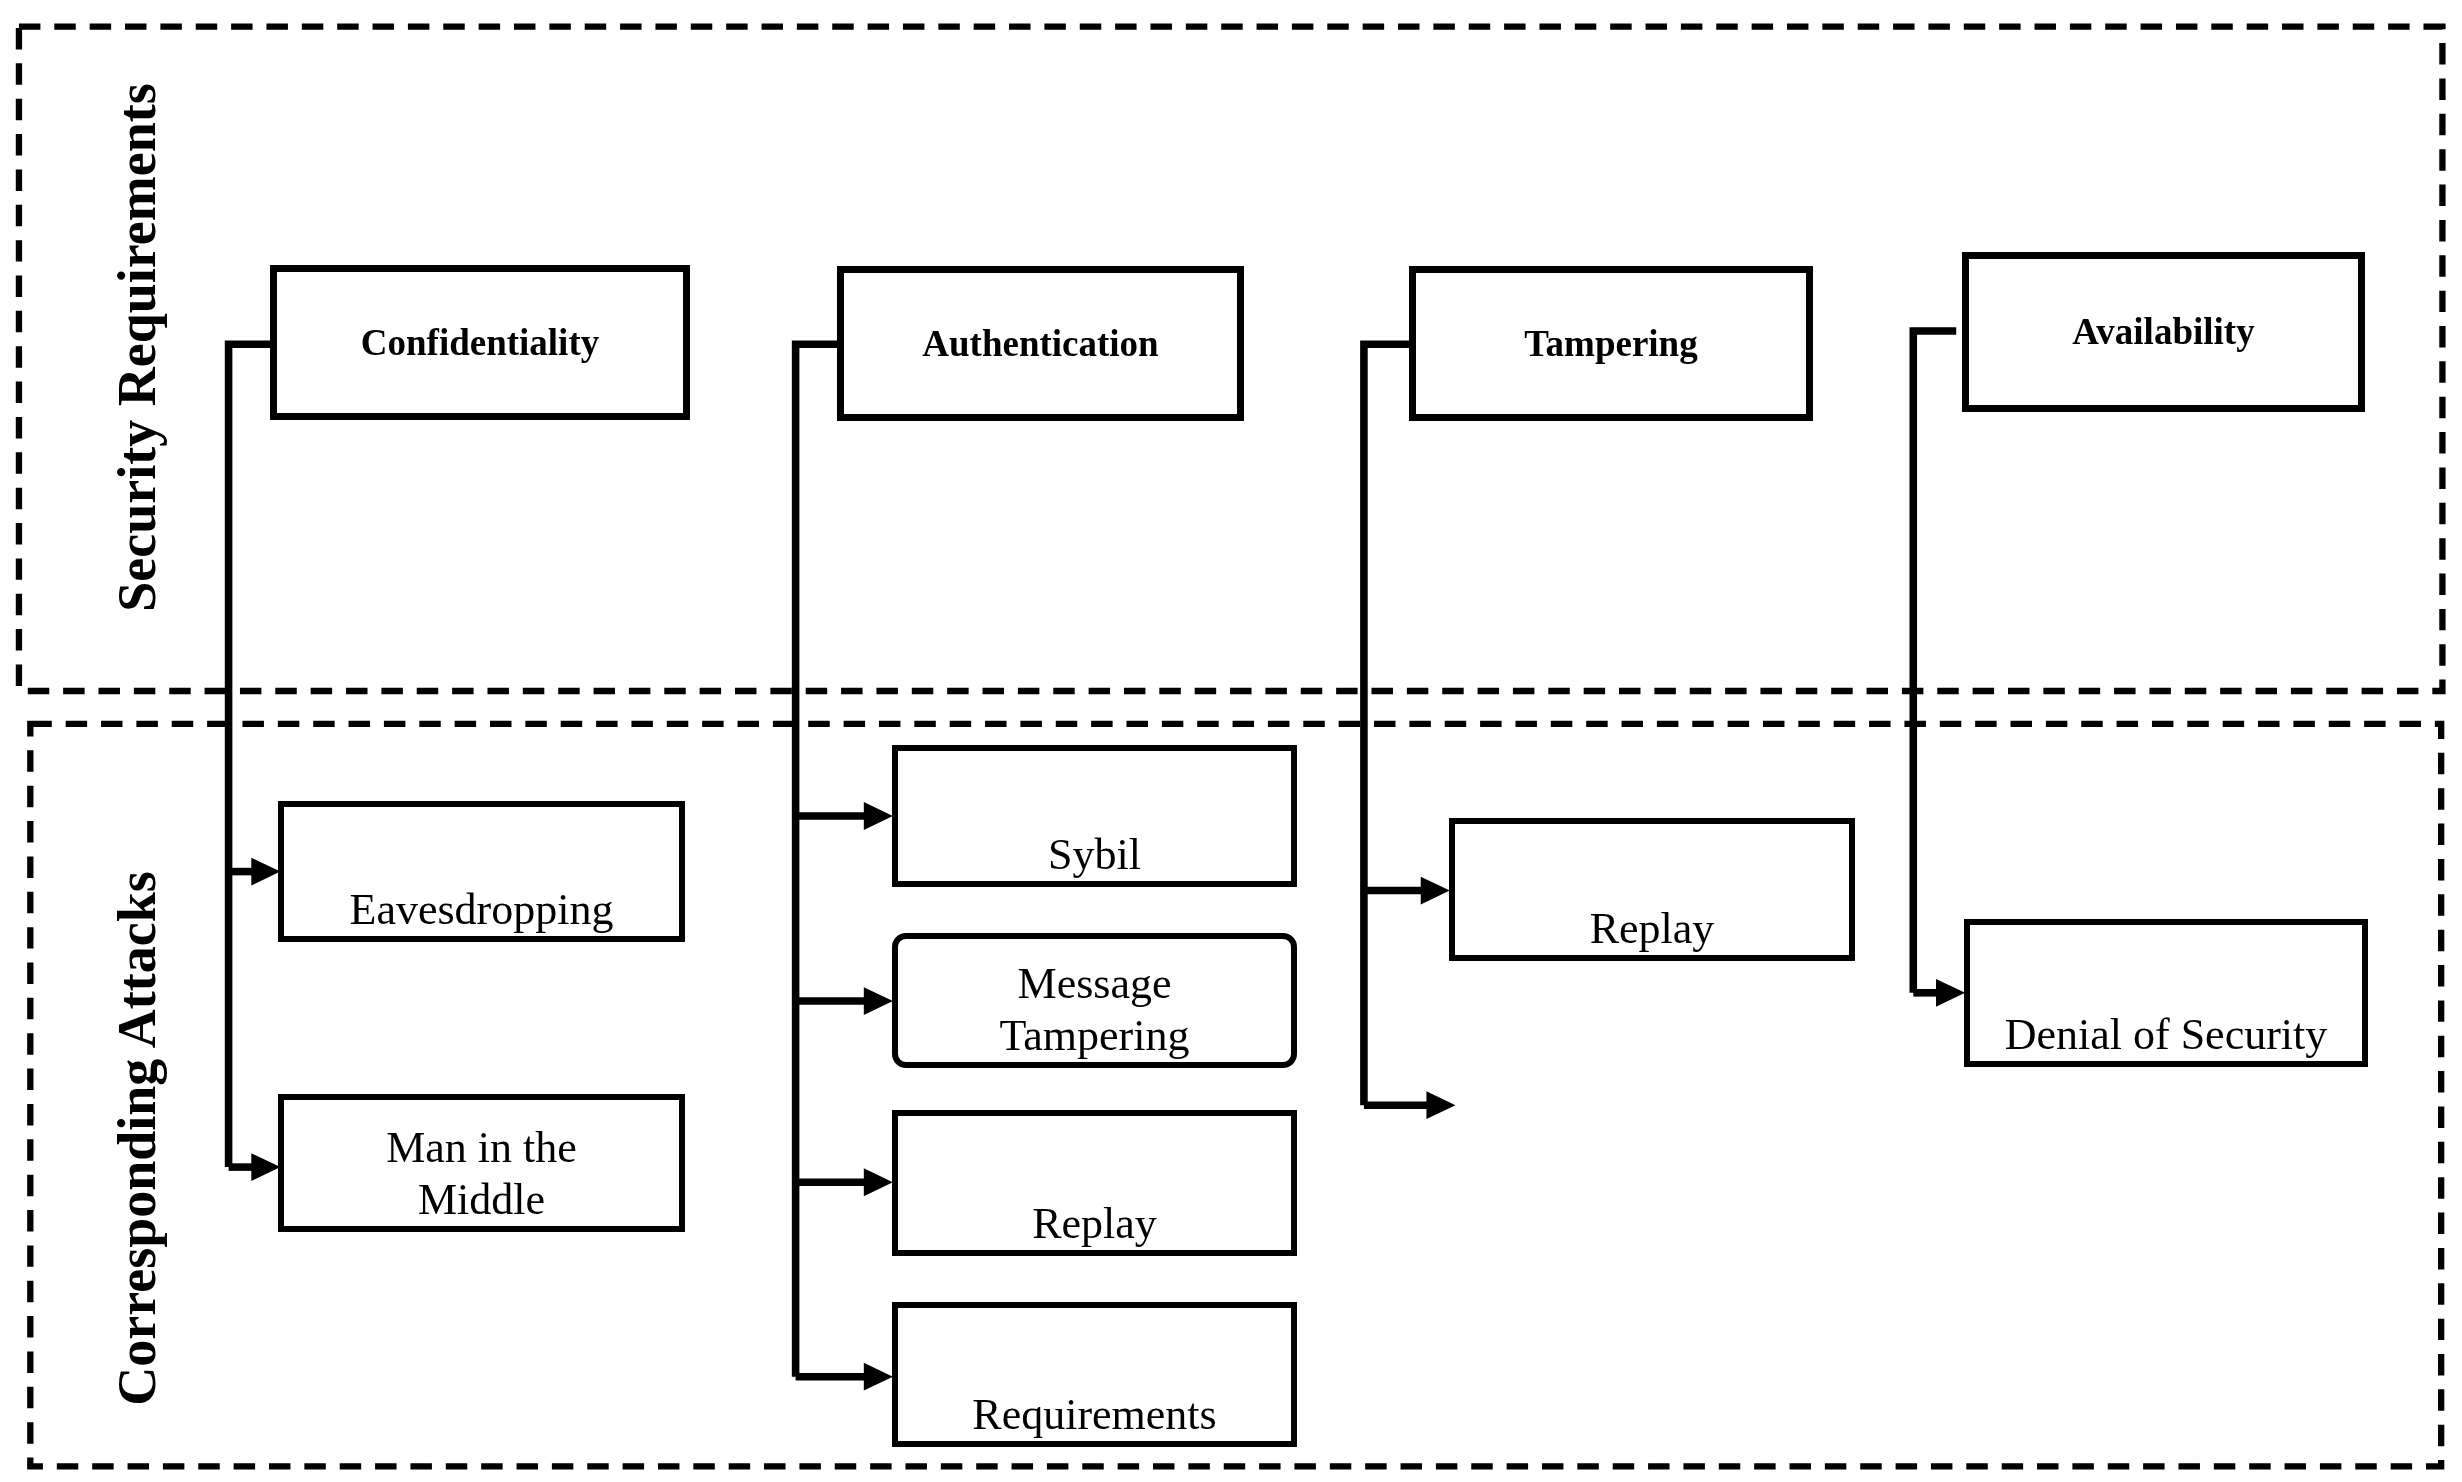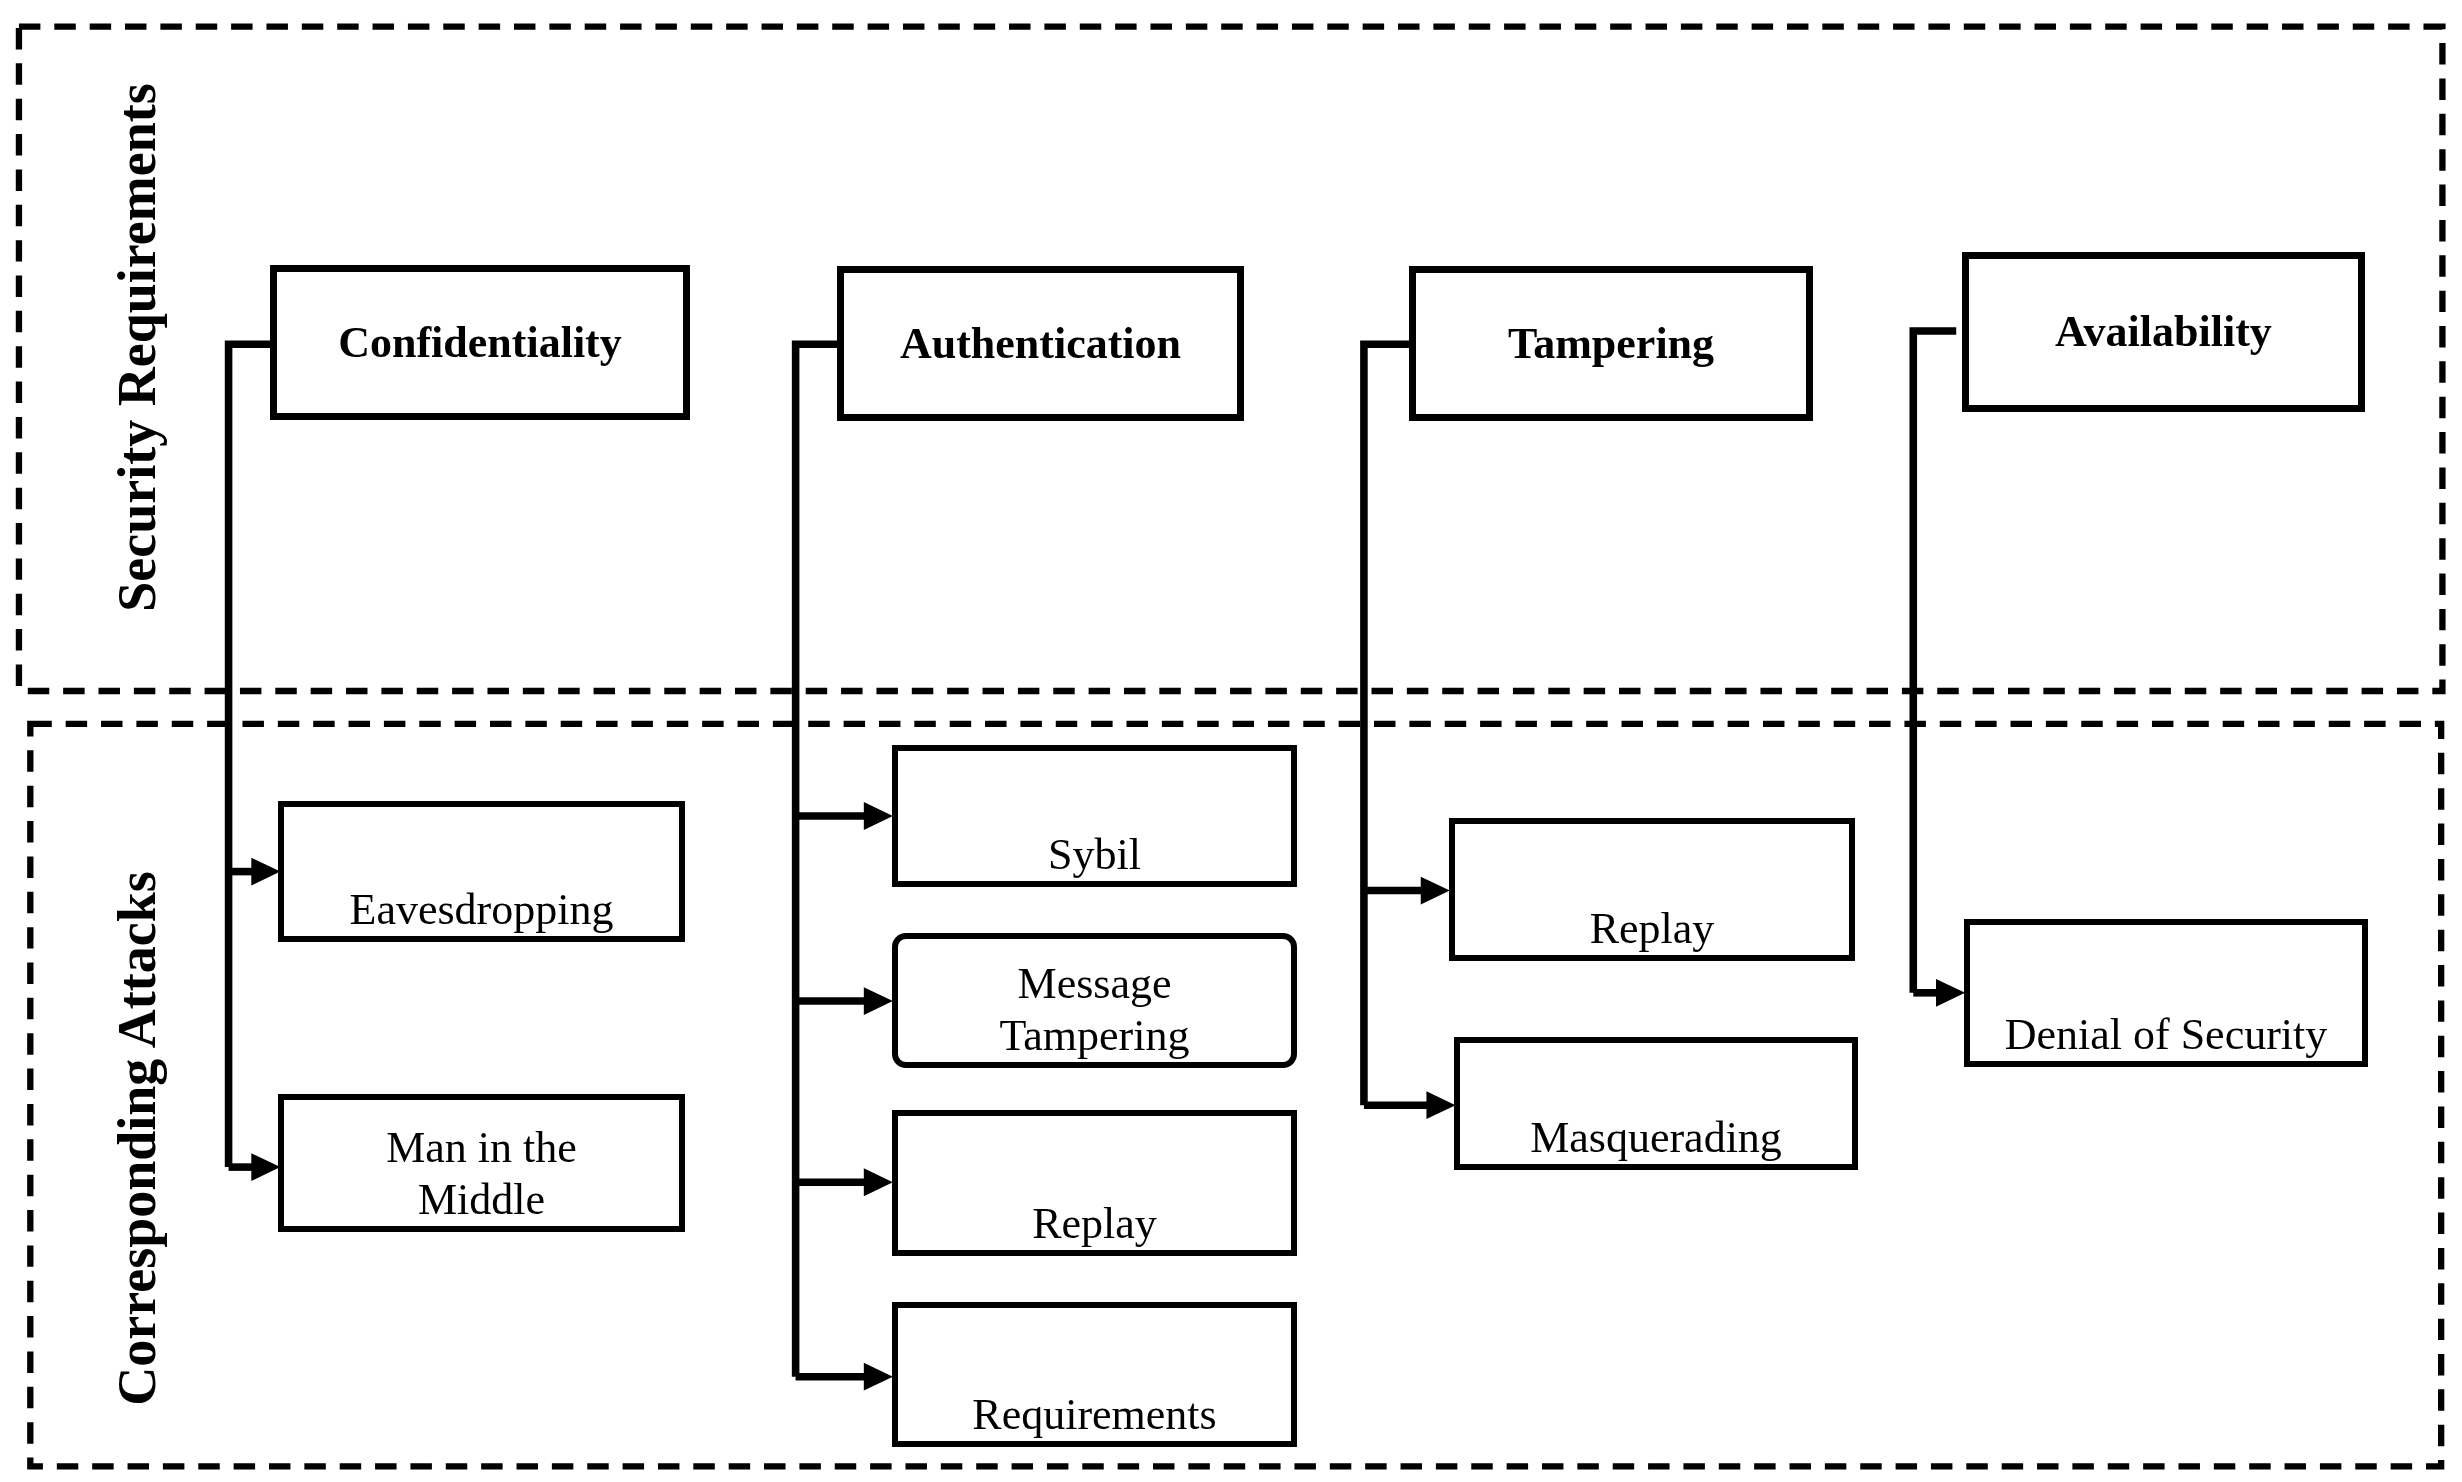--- a/index.html
+++ b/index.html
@@ -20,21 +20,21 @@
   .node {
     position: absolute;
     background: #ffffff;
     border: 7px solid #000000;
     display: flex;
     align-items: center;
     justify-content: center;
     text-align: center;
     box-sizing: border-box;
   }
-  .req-box { font-weight: bold; font-size: 44px; }
+  .req-box { font-weight: bold; font-size: 37px; }
   .atk-box { border-width: 6.3px; font-weight: normal; font-size: 44px; align-items: flex-end; }
   .node .lbl { white-space: pre-line; line-height: 1.18; padding: 0 6.3px; }
   .side-label {
     position: absolute;
     width: 632px;
     height: 69px;
     display: flex;
     align-items: center;
     justify-content: center;
     font-weight: bold;
@@ -118,22 +118,19 @@
   <div class="node atk-box" style="left:892px; top:1110px; width:405px; height:146px;">
     <span class="lbl">Replay</span>
   </div>
   <div class="node atk-box" style="left:892px; top:1302px; width:405px; height:145px;">
     <span class="lbl">Requirements</span>
   </div>
 
   <div class="node atk-box" style="left:1449px; top:818px; width:406px; height:143px;">
     <span class="lbl">Replay</span>
   </div>
-  <div class="node atk-box" style="left:1454px; top:1037px; width:404px; height:133px;">
-    <span class="lbl">Masquerading</span>
-  </div>
 
   <div class="node atk-box" style="left:1964px; top:919px; width:404px; height:148px;">
     <span class="lbl">Denial of Security</span>
   </div>
 
 </div>
 
 
 </body></html>

